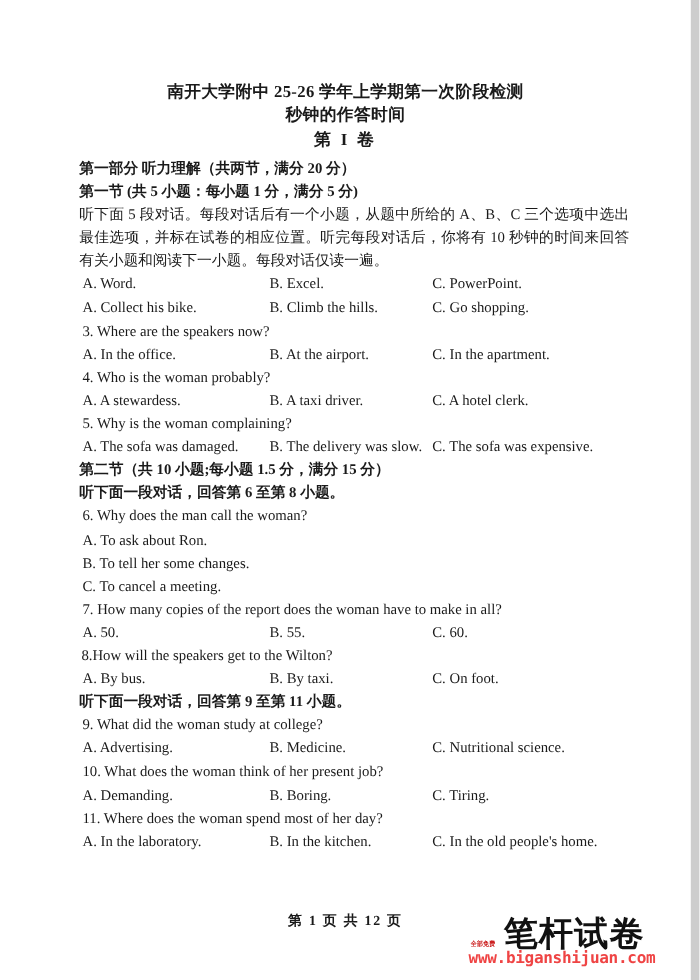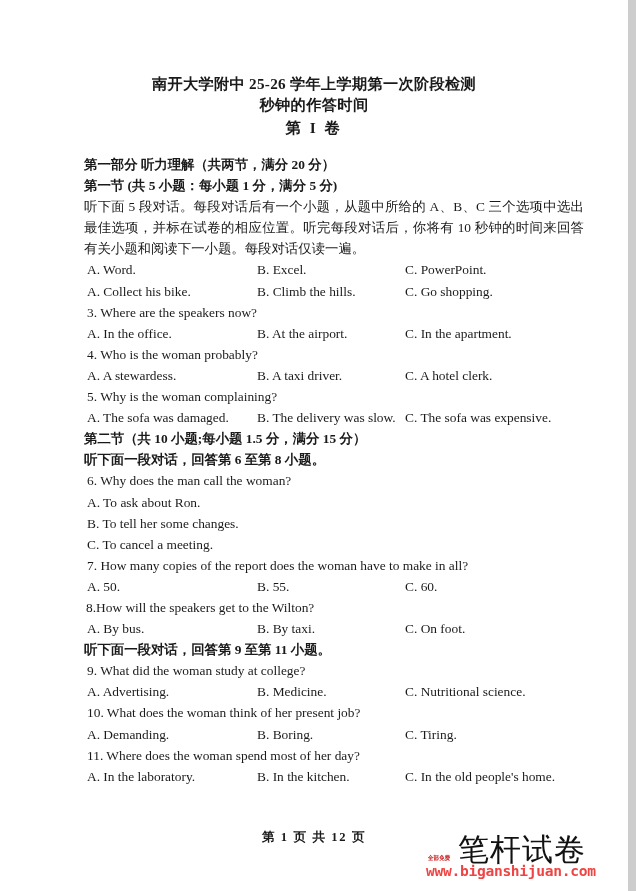--- a/index.html
+++ b/index.html
@@ -52,21 +52,21 @@
   }
   .doc-title-3 {
     font-size: 15.4px;
     font-weight: bold;
     line-height: 23px;
     letter-spacing: 2.5px;
   }
 
   
   .body-col {
-    margin: 12px;
+    margin: 0;
     padding: 3px 50px 0 72px;
   }
   .ln {
     font-size: 13.4px;
     line-height: 21.1px;
     white-space: nowrap;
   }
   .bold {
     font-weight: bold;
   }
@@ -152,21 +152,21 @@
     font-weight: bold;
     letter-spacing: 0.2px;
     font-family: "DejaVu Sans", sans-serif;
     transform: scaleY(1.15);
   }
   .wm-cn {
     position: absolute;
     left: 33px;
     top: -1px;
     font-size: 31px;
-    font-weight: normal;
+    font-weight: bold;
     color: #111111;
     letter-spacing: 1px;
     font-family: "DejaVu Sans", sans-serif;
     line-height: 34px;
   }
   .wm-url {
     position: absolute;
     left: 1px;
     top: 29px;
     font-size: 14.6px;

